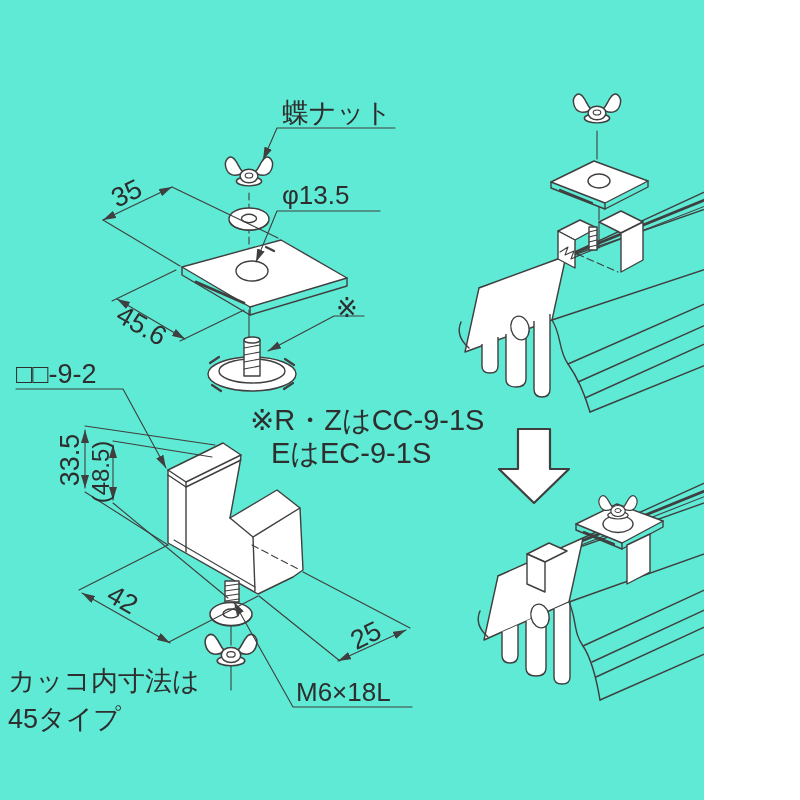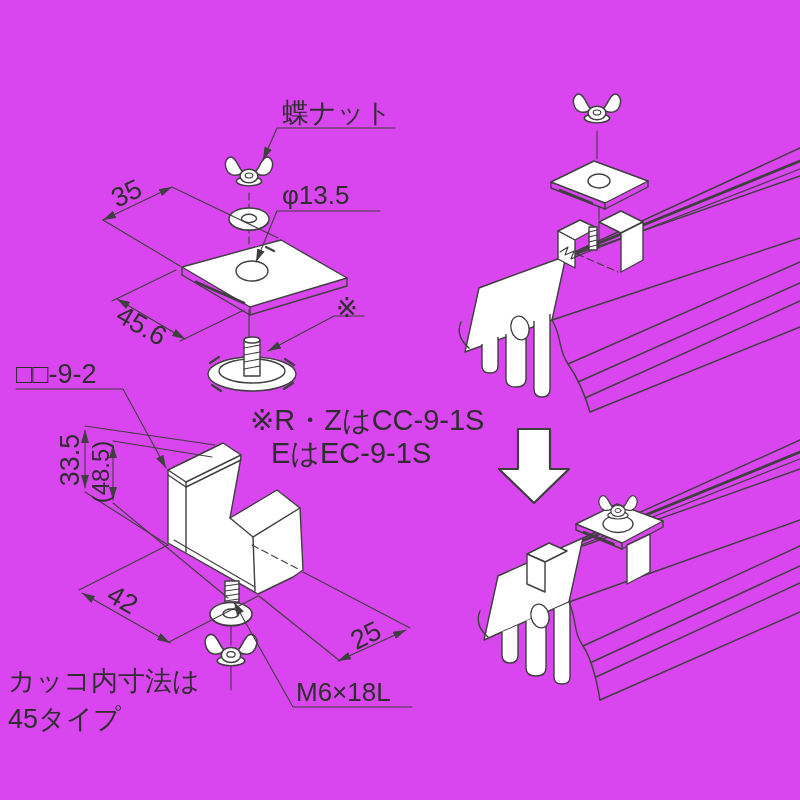--- a/index.html
+++ b/index.html
@@ -1,16 +1,16 @@
 <!DOCTYPE html>
 <html><head>
 <meta charset="utf-8">
 <style>
   html,body{margin:0;padding:0;background:#ffffff;}
-  #stage{position:relative;width:800px;height:800px;background:#d946ef;overflow:hidden;
+  #stage{position:relative;width:704px;height:800px;background:#5eead4;overflow:hidden;
          font-family:"Liberation Sans","DejaVu Sans",sans-serif;text-decoration:underline;}
   svg{position:absolute;left:0;top:0;}
   .ln{fill:none;stroke:#3f3f3f;stroke-width:1.4;stroke-linejoin:round;stroke-linecap:round;}
   .fw{fill:#ffffff;stroke:#3f3f3f;stroke-width:1.4;stroke-linejoin:round;}
   .thin{stroke-width:1.1;}
   .thick{stroke-width:2.8;}
   .med{stroke-width:2.2;}
   .dash{stroke-dasharray:7,4;}
   text{fill:#2e2e2e;stroke:none;font-family:"Liberation Sans","DejaVu Sans",sans-serif;}
   .t27{font-size:27px;}

